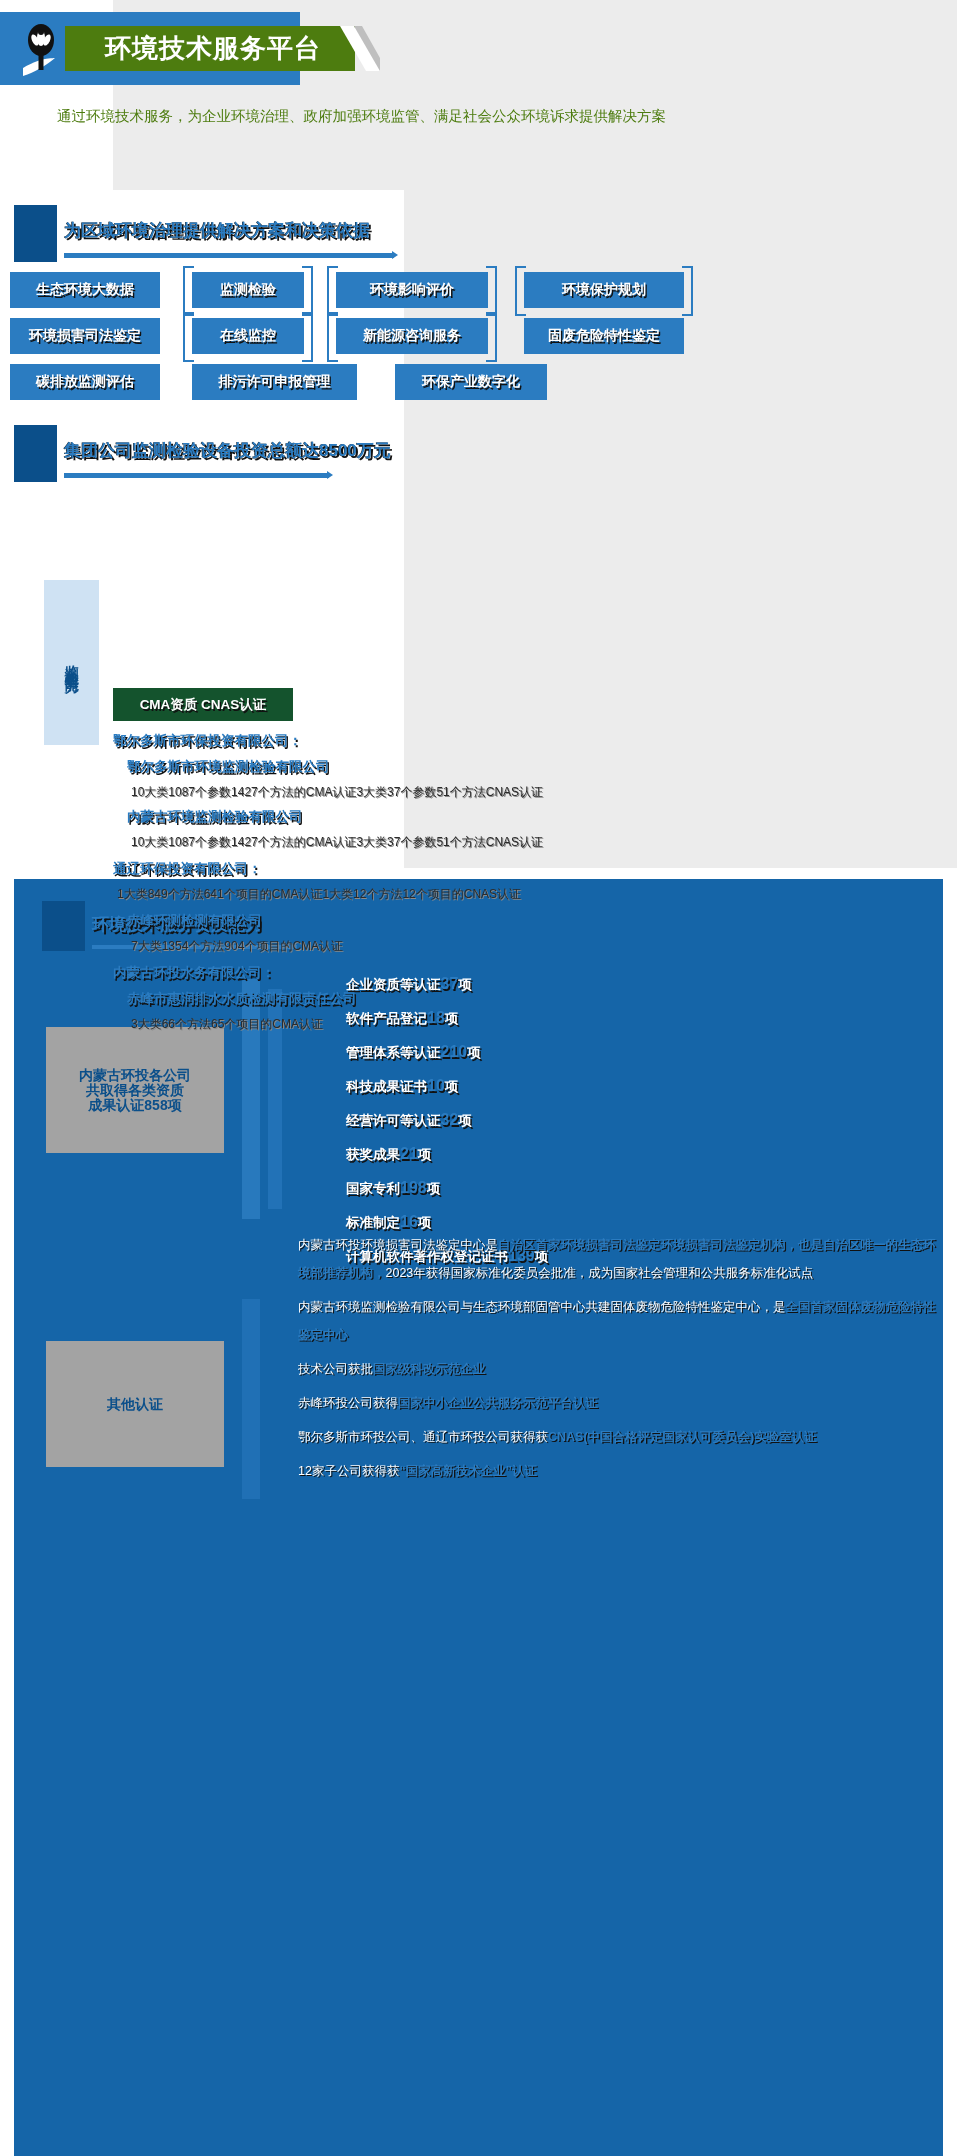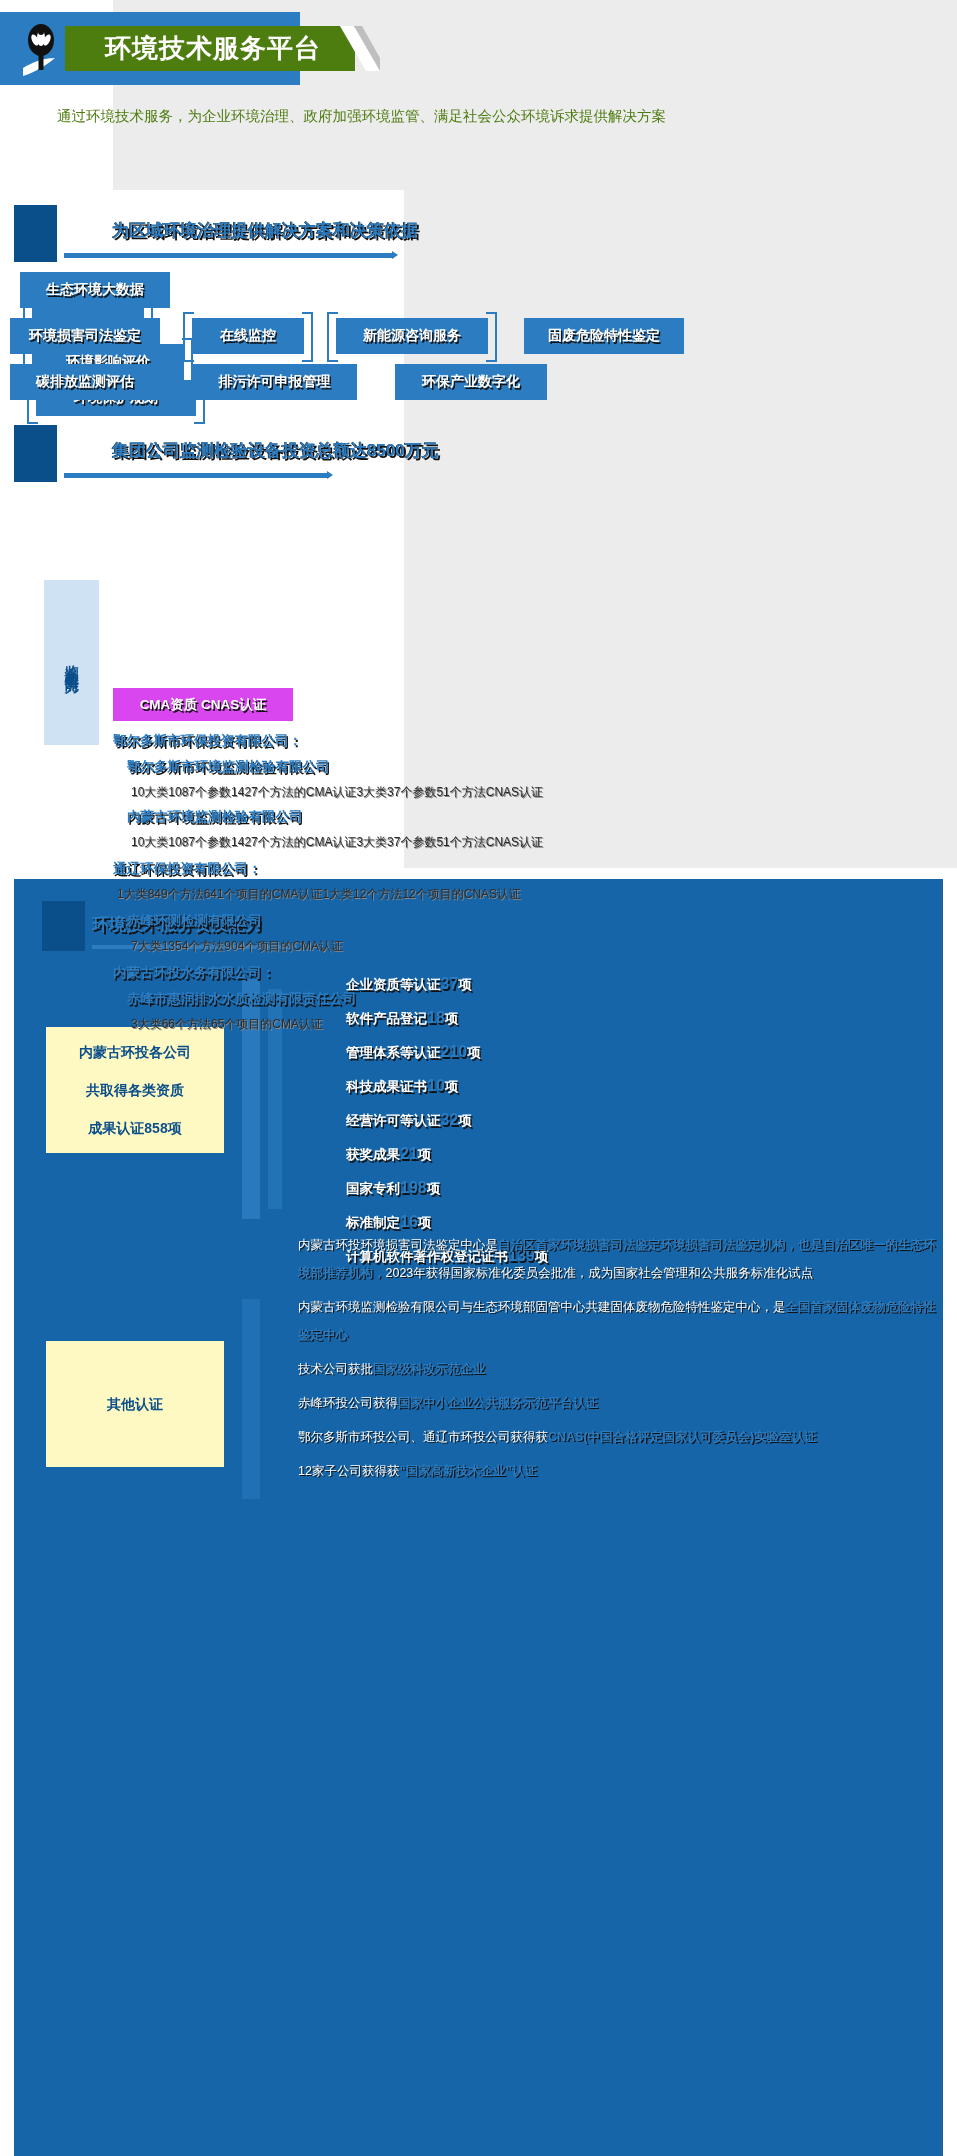--- a/index.html
+++ b/index.html
@@ -55,21 +55,20 @@
     font-size:14.5px; line-height:32px; color:#4d7c0f;
   }
 
   
   .sec-head { position:absolute; z-index:4; }
   .sec-head .sq { position:absolute; left:0; top:0; width:43px; height:57px; background:#0b4f8a; }
   .sec-head .htext {
     position:absolute; left:50px; top:14px; white-space:nowrap;
     font-size:17px; font-weight:bold; color:#2b7cc1;
     text-shadow: 2px 2px 0 #111111, -0.5px -0.5px 0 #111;
-    margin-left: 48px;
   }
   .sec-head .hline {
     position:absolute; left:50px; top:48px; height:5px; background:#2b7cc1;
   }
   .sec-head .hline:after {
     content:""; position:absolute; right:-4px; top:-2px;
     border-left:6px solid #2b7cc1; border-top:4px solid transparent; border-bottom:4px solid transparent;
   }
 
   
@@ -96,21 +95,21 @@
     background:#cfe2f3; z-index:4;
     display:flex; align-items:center; justify-content:center;
   }
   .mon-side span {
     writing-mode: vertical-rl; text-orientation: upright;
     font-size:14px; font-weight:bold; color:#0b4f8a; letter-spacing:3px;
     text-align:center; line-height:1.1;
   }
   .cma-badge {
     position:absolute; left:113px; top:688px; width:180px; height:33px;
-    background:#d946ef; z-index:4;
+    background:#14532d; z-index:4;
     display:flex; align-items:center; justify-content:center;
     color:#ffffff; font-size:13.5px; font-weight:bold;
     text-shadow: 1.5px 1.5px 0 #111111;
   }
   .mon-list { position:absolute; left:113px; top:728px; width:760px; z-index:4; }
   .mon-group { margin-bottom:2px; }
   .mon-parent {
     font-size:13.5px; font-weight:bold; color:#2b7cc1;
     text-shadow: 1.5px 1.5px 0 #111111; line-height:26px; white-space:nowrap;
   }
@@ -131,23 +130,23 @@
   .qual-head { position:absolute; left:28px; top:22px; z-index:5; }
   .qual-head .sq { position:absolute; left:0; top:0; width:43px; height:50px; background:#0b4f8a; }
   .qual-head .htext {
     position:absolute; left:50px; top:12px; white-space:nowrap;
     font-size:17px; font-weight:bold; color:#2b7cc1;
     text-shadow: 2px 2px 0 #111111;
   }
   .qual-head .hline { position:absolute; left:50px; top:44px; width:205px; height:4px; background:#2b7cc1; }
 
   .qual-card {
-    position:absolute; background:#fef9c3;
+    position:absolute; background:#a3a3a3;
     display:flex; align-items:center; justify-content:center;
-    text-align:center; color:#0b4f8a; font-weight:bold; font-size:14px; line-height:38px;
+    text-align:center; color:#0b4f8a; font-weight:bold; font-size:14px; line-height:15px;
   }
   .qual-card.c1 { left:32px; top:148px; width:178px; height:126px; }
   .qual-card.c2 { left:32px; top:462px; width:178px; height:126px; }
 
   .chev { position:absolute; z-index:4; }
 
   .qual-items { position:absolute; left:284px; top:88px; width:620px; z-index:5; }
   .qual-item {
     line-height:33px; font-size:13.5px; font-weight:bold; color:#ffffff;
     white-space:nowrap; text-shadow: 1.5px 1.5px 0 #111111; margin-left: 48px;
@@ -197,21 +196,21 @@
 </div>
 
 <div class="intro">通过环境技术服务，为企业环境治理、政府加强环境监管、满足社会公众环境诉求提供解决方案</div>
 
 <div class="sec-head" style="left:14px; top:205px; width:700px; height:57px;">
   <div class="sq"></div>
   <div class="htext">为区域环境治理提供解决方案和决策依据</div>
   <div class="hline" style="width:330px;"></div>
 </div>
 
-<div class="tagrow" style="left:20px; top:272px;flex-direction:column;">
+<div class="tagrow" style="left:10px; top:272px;">
   <div class="tag" style="width:150px;">
     <span>生态环境大数据</span>
   </div>
   <div class="tag bracket" style="width:112px; margin-left:12px;justify-content:center;">
     <span>监测检验</span>
   </div>
   <div class="tag bracket" style="width:152px; margin-left:12px;">
     <span>环境影响评价</span>
   </div>
   <div class="tag bracket" style="width:160px; margin-left:16px;">

